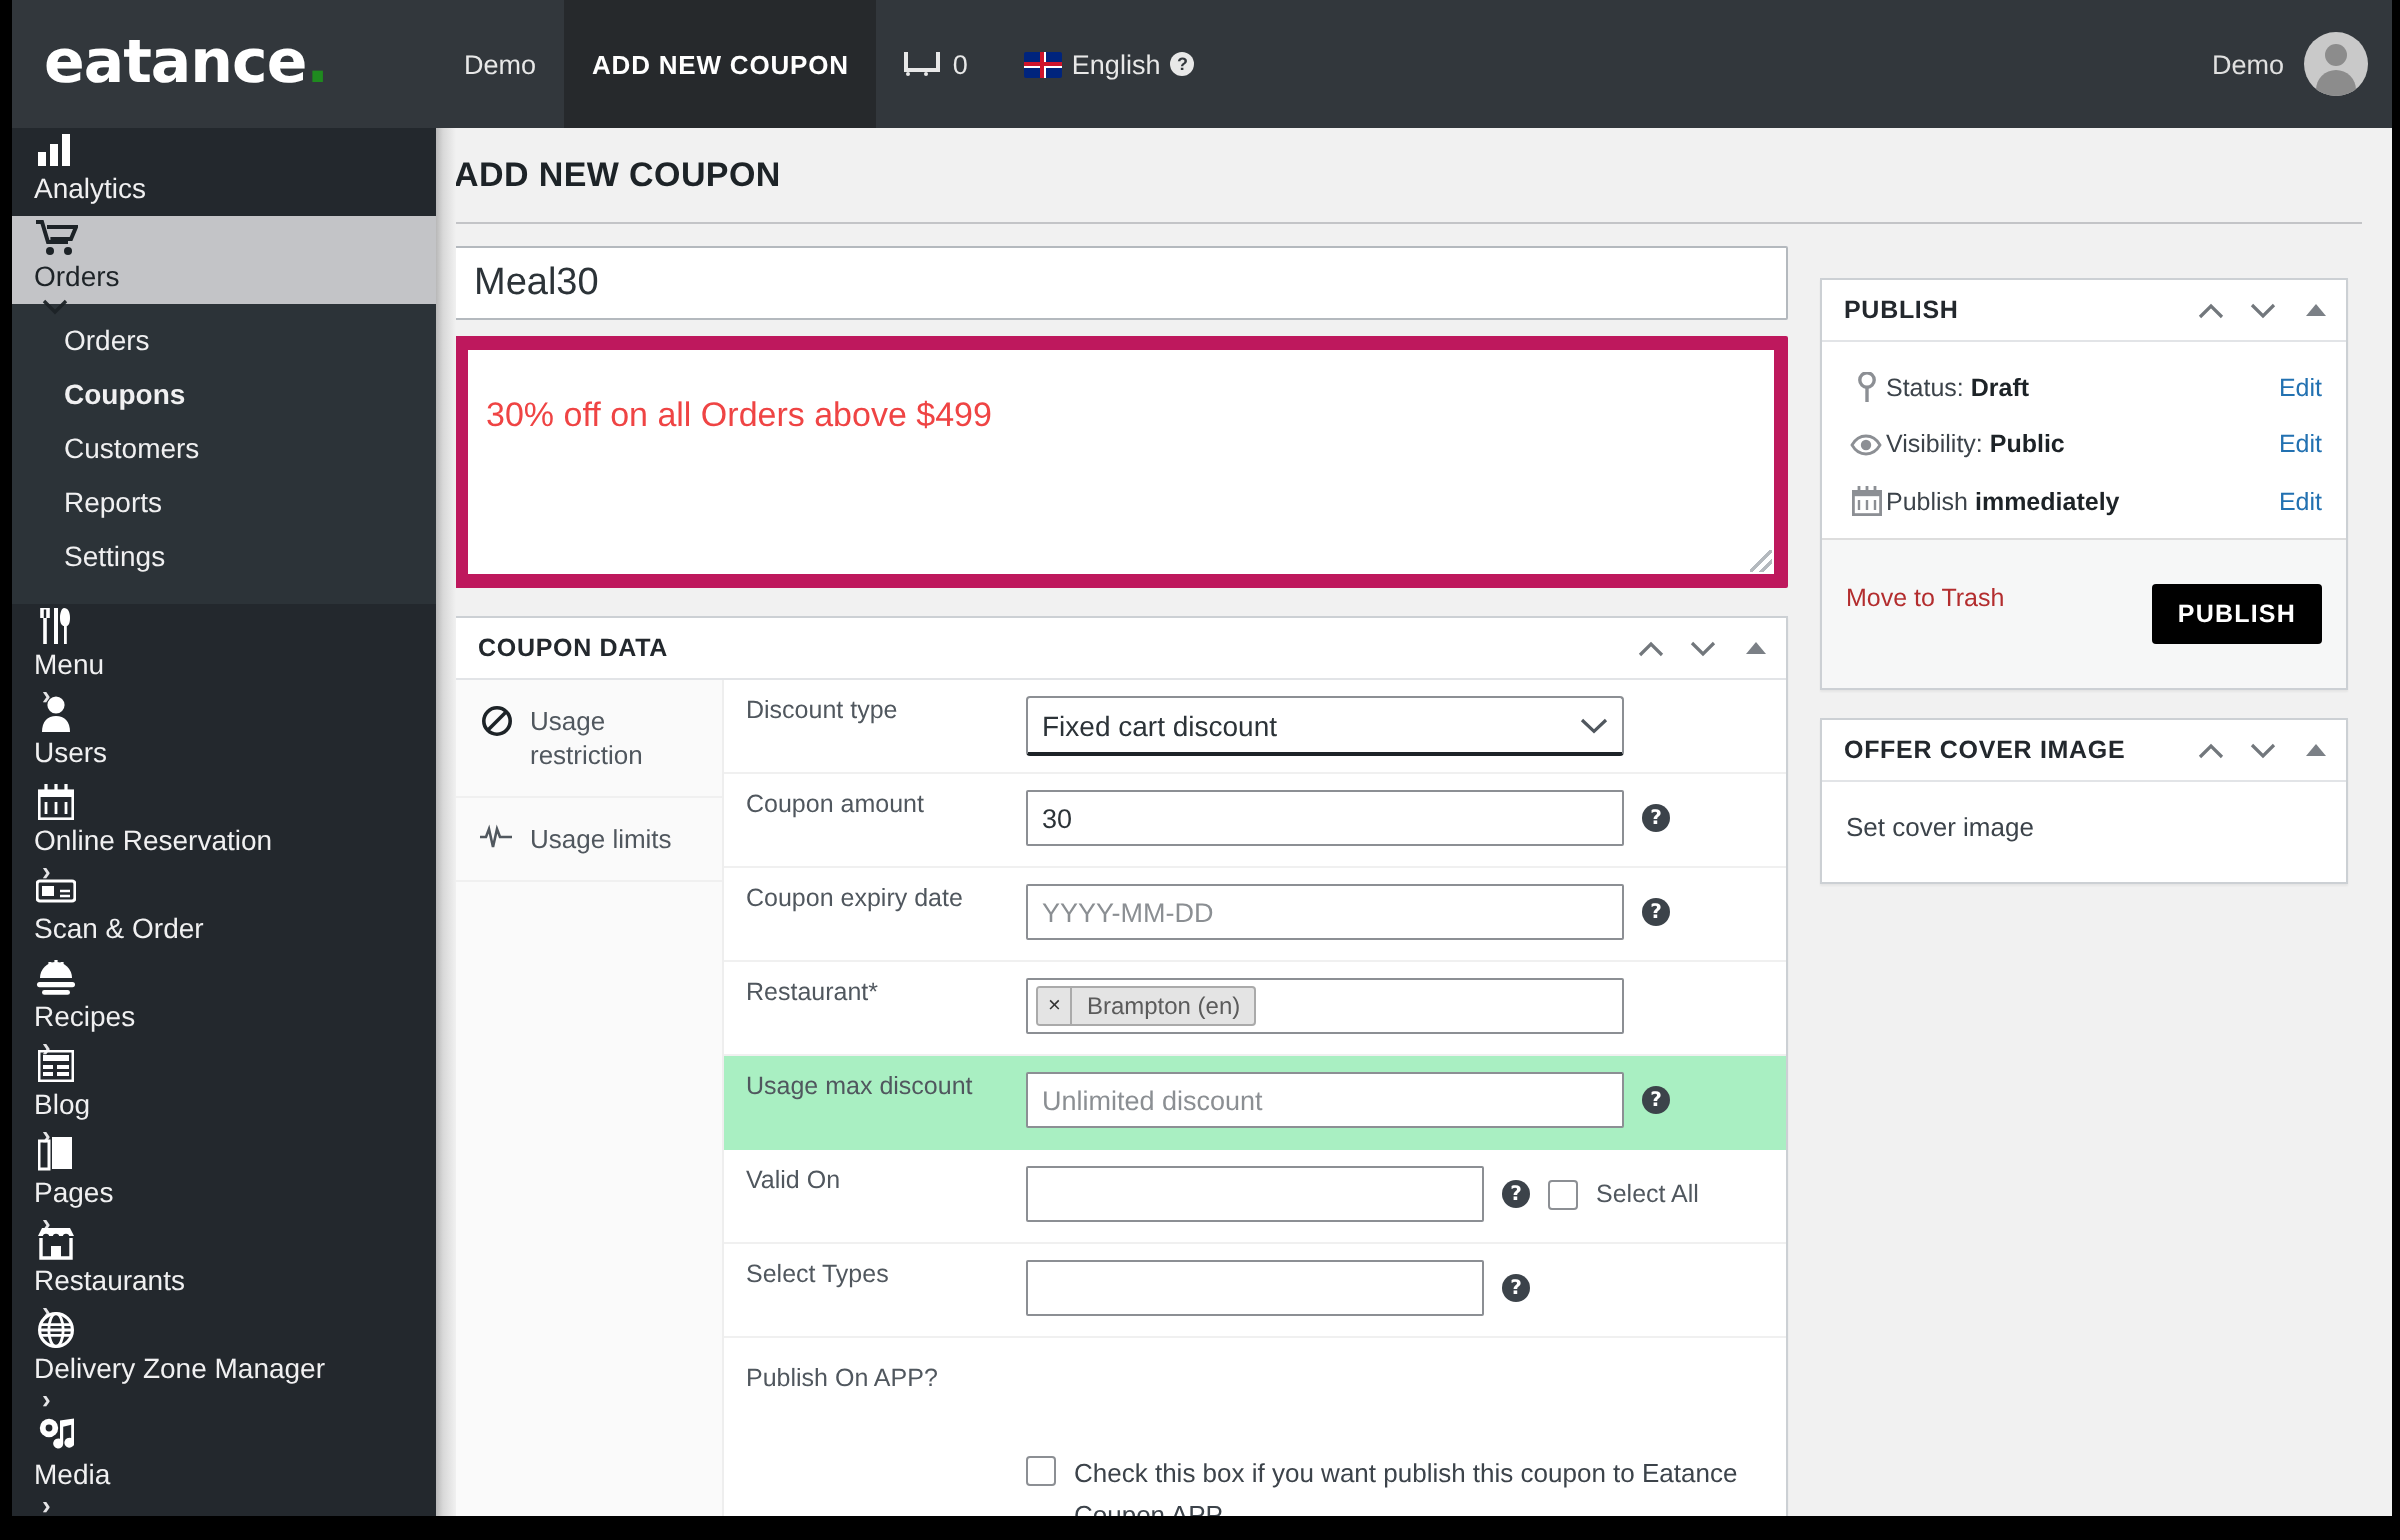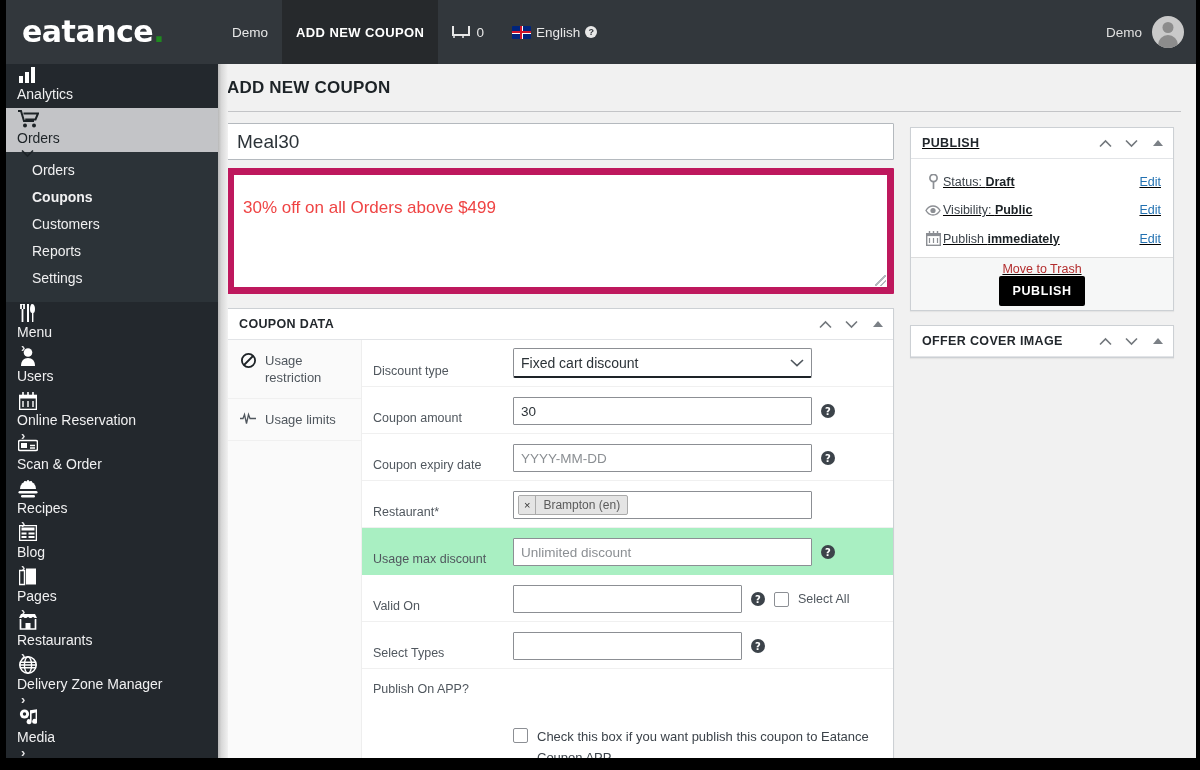--- a/index.html
+++ b/index.html
@@ -318,21 +318,21 @@
     line-height: 17px;
   }
   .cd-tab.active { background: #eaeaea; }
   .cd-tab-ico {
     width: 16px; flex: 0 0 16px;
     display: inline-flex; justify-content: center; align-items: center;
     padding-top: 1px;
   }
   .cd-fields { flex: 1 1 auto; background: #fff; }
   .frow {
-    display: flex; align-items: flex-end;
+    display: flex; align-items: flex-start;
     min-height: 47px;
     border-bottom: 1px solid #f0f0f0;
     padding: 8px 12px 8px 11px;
   }
   .frow.hl { background: #a9efc2; border-bottom-color: #a9efc2; }
   .frow.tall { min-height: 63px; align-items: flex-start; padding-top: 13px; }
   .flabel {
     width: 140px; flex: 0 0 140px;
     font-size: 12.5px; color: #50575e;
   }
@@ -434,23 +434,22 @@
     color: #8c8f94;
   }
   .pub-txt { flex: 1 1 auto; }
   .pub-txt b { color: #1d2327; }
   .edit-link {
     color: #2271b1; font-size: 12.5px; cursor: pointer;
   }
   .pub-foot {
     border-top: 1px solid #ddd;
     background: #f6f7f7;
-    display: flex; align-items: center;
-    padding: 4px 12px;
-    flex-direction: column;
+    display: flex; 
+    padding: 22px 12px;
   }
   .trash {
     color: #b32d2e; font-size: 12.5px; cursor: pointer; flex: 1 1 auto;
   }
   .pub-btn {
     background: #000; color: #fff;
     font-size: 12.5px; font-weight: bold;
     letter-spacing: 0.6px;
     padding: 8px 13px;
     border: none; border-radius: 2px;
@@ -816,21 +815,21 @@
                 </div>
               </div>
 
             </div>
           </div>
         </div>
       </div>
 
       <div class="col-side">
 
-        <div class="panel" style="margin-top:4px;text-decoration:underline;">
+        <div class="panel" style="margin-top:16px;">
           <div class="panel-head">
             <div class="panel-title">PUBLISH</div>
             <div class="panel-ctrls">
               <span class="chev">
                 <svg width="13" height="9" viewBox="0 0 13 9">
                     <path d="M1 7.5L6.5 2 12 7.5" stroke="#72777c" stroke-width="1.6" fill="none"></path>
                   </svg>
               </span>
               <span class="chev">
                 <svg width="13" height="9" viewBox="0 0 13 9">
@@ -893,20 +892,23 @@
                   </svg>
               </span>
               <span class="chev">
                 <svg width="13" height="9" viewBox="0 0 13 9">
                     <path d="M1 1.5L6.5 7 12 1.5" stroke="#72777c" stroke-width="1.6" fill="none"></path>
                   </svg>
               </span>
               <span class="tri"></span>
             </div>
           </div>
+          <div class="cover-body">
+            <span class="cover-link">Set cover image</span>
+          </div>
         </div>
 
       </div>
     </div>
   </div>
 
   <div class="left-edge"></div>
   <div class="right-edge"></div>
   <div class="bottom-strip"></div>
 </div>

